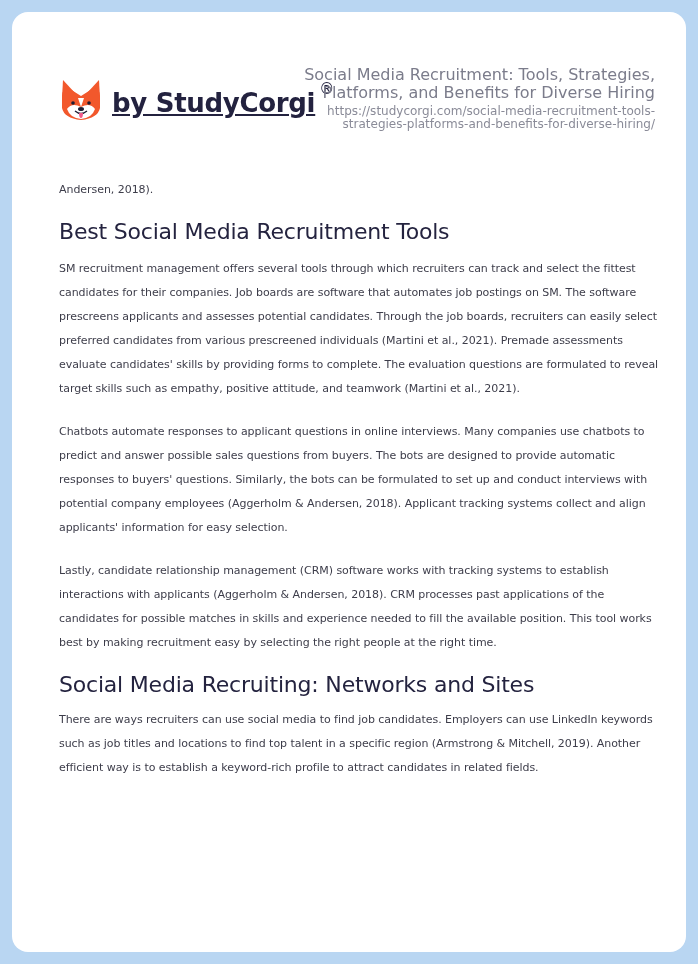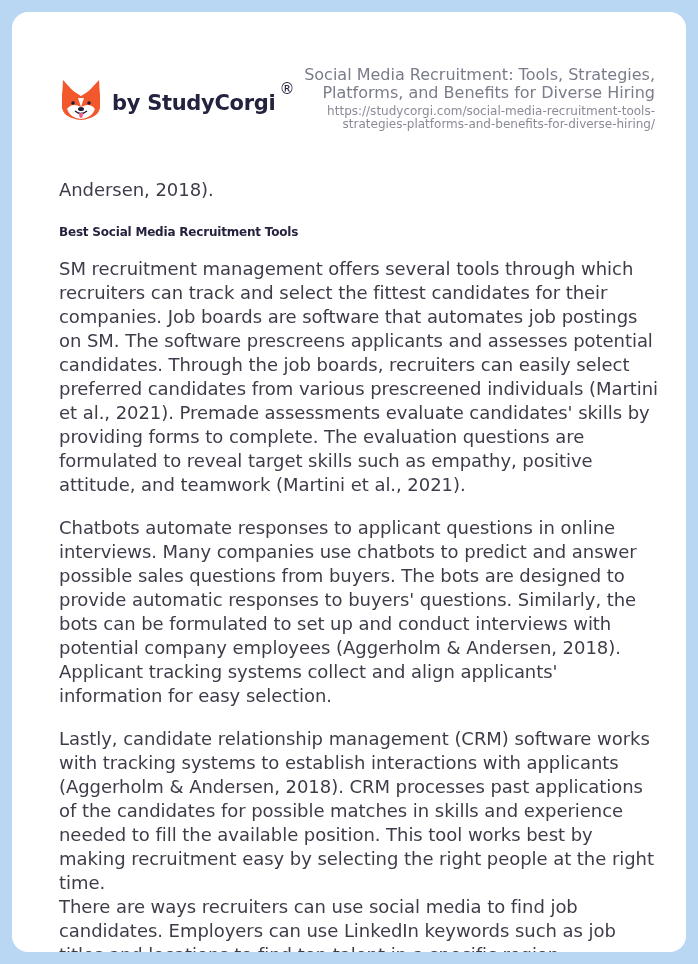--- a/index.html
+++ b/index.html
@@ -25,24 +25,25 @@
     .logo {
       position: absolute;
       left: 48px; top: 64px;
       display: flex; align-items: center;
     }
     .logo-mark { width: 42px; height: 46px; display: block; }
     .logo-text {
       margin-left: 10px;
       font-family: "DejaVu Sans", sans-serif;
       font-weight: bold;
-      font-size: 21px;
+      font-size: 26px;
       color: #23223f;
       letter-spacing: -0.3px;
       margin-top: 8px;
+      text-decoration: underline;
     }
     .logo-reg {
       font-family: "DejaVu Sans", sans-serif;
       font-size: 15px;
       color: #23223f;
       position: relative;
       top: -10px;
       margin-left: 4px;
     }
     .meta {
@@ -67,31 +68,31 @@
     }
     .content {
       position: absolute;
       left: 47px; top: 166px;
       width: 600px;
       color: #3a3a48;
     }
     .content p {
       margin: 0;
       font-family: "DejaVu Sans", sans-serif;
-      font-size: 18px;
+      font-size: 11px;
       line-height: 24px;
       color: #3d3d4a;
       letter-spacing: -0.05px;
     }
     .content p.gap { margin-top: 19px; }
     .content h2 {
       margin: 0;
       font-family: "DejaVu Sans", sans-serif;
-      font-weight: bold;
-      font-size: 12px;
+      font-weight: normal;
+      font-size: 22px;
       color: #24233f;
       letter-spacing: -0.2px;
     }
     .h2-a { margin-top: 17px !important; margin-bottom: 12px !important; line-height: 26px; }
     .h2-b { margin-top: 17px !important; margin-bottom: 10px !important; line-height: 26px; }
   </style>
 </head>
 <body>
 
 <div class="card">
@@ -126,15 +127,16 @@
   </div>
 
   <div class="content">
     <p>Andersen, 2018).</p>
 
     <h2 class="h2-a">Best Social Media Recruitment Tools</h2>
     <p>SM recruitment management offers several tools through which recruiters can track and select the fittest candidates for their companies. Job boards are software that automates job postings on SM. The software prescreens applicants and assesses potential candidates. Through the job boards, recruiters can easily select preferred candidates from various prescreened individuals (Martini et al., 2021). Premade assessments evaluate candidates' skills by providing forms to complete. The evaluation questions are formulated to reveal target skills such as empathy, positive attitude, and teamwork (Martini et al., 2021).</p>
     <p class="gap">Chatbots automate responses to applicant questions in online interviews. Many companies use chatbots to predict and answer possible sales questions from buyers. The bots are designed to provide automatic responses to buyers' questions. Similarly, the bots can be formulated to set up and conduct interviews with potential company employees (Aggerholm &amp; Andersen, 2018). Applicant tracking systems collect and align applicants' information for easy selection.</p>
     <p class="gap">Lastly, candidate relationship management (CRM) software works with tracking systems to establish interactions with applicants (Aggerholm &amp; Andersen, 2018). CRM processes past applications of the candidates for possible matches in skills and experience needed to fill the available position. This tool works best by making recruitment easy by selecting the right people at the right time.</p>
 
+    <h2 class="h2-b">Social Media Recruiting: Networks and Sites</h2>
     <p>There are ways recruiters can use social media to find job candidates. Employers can use LinkedIn keywords such as job titles and locations to find top talent in a specific region (Armstrong &amp; Mitchell, 2019). Another efficient way is to establish a keyword-rich profile to attract candidates in related fields.</p>
   </div>
 </div>
 
 </body></html>

